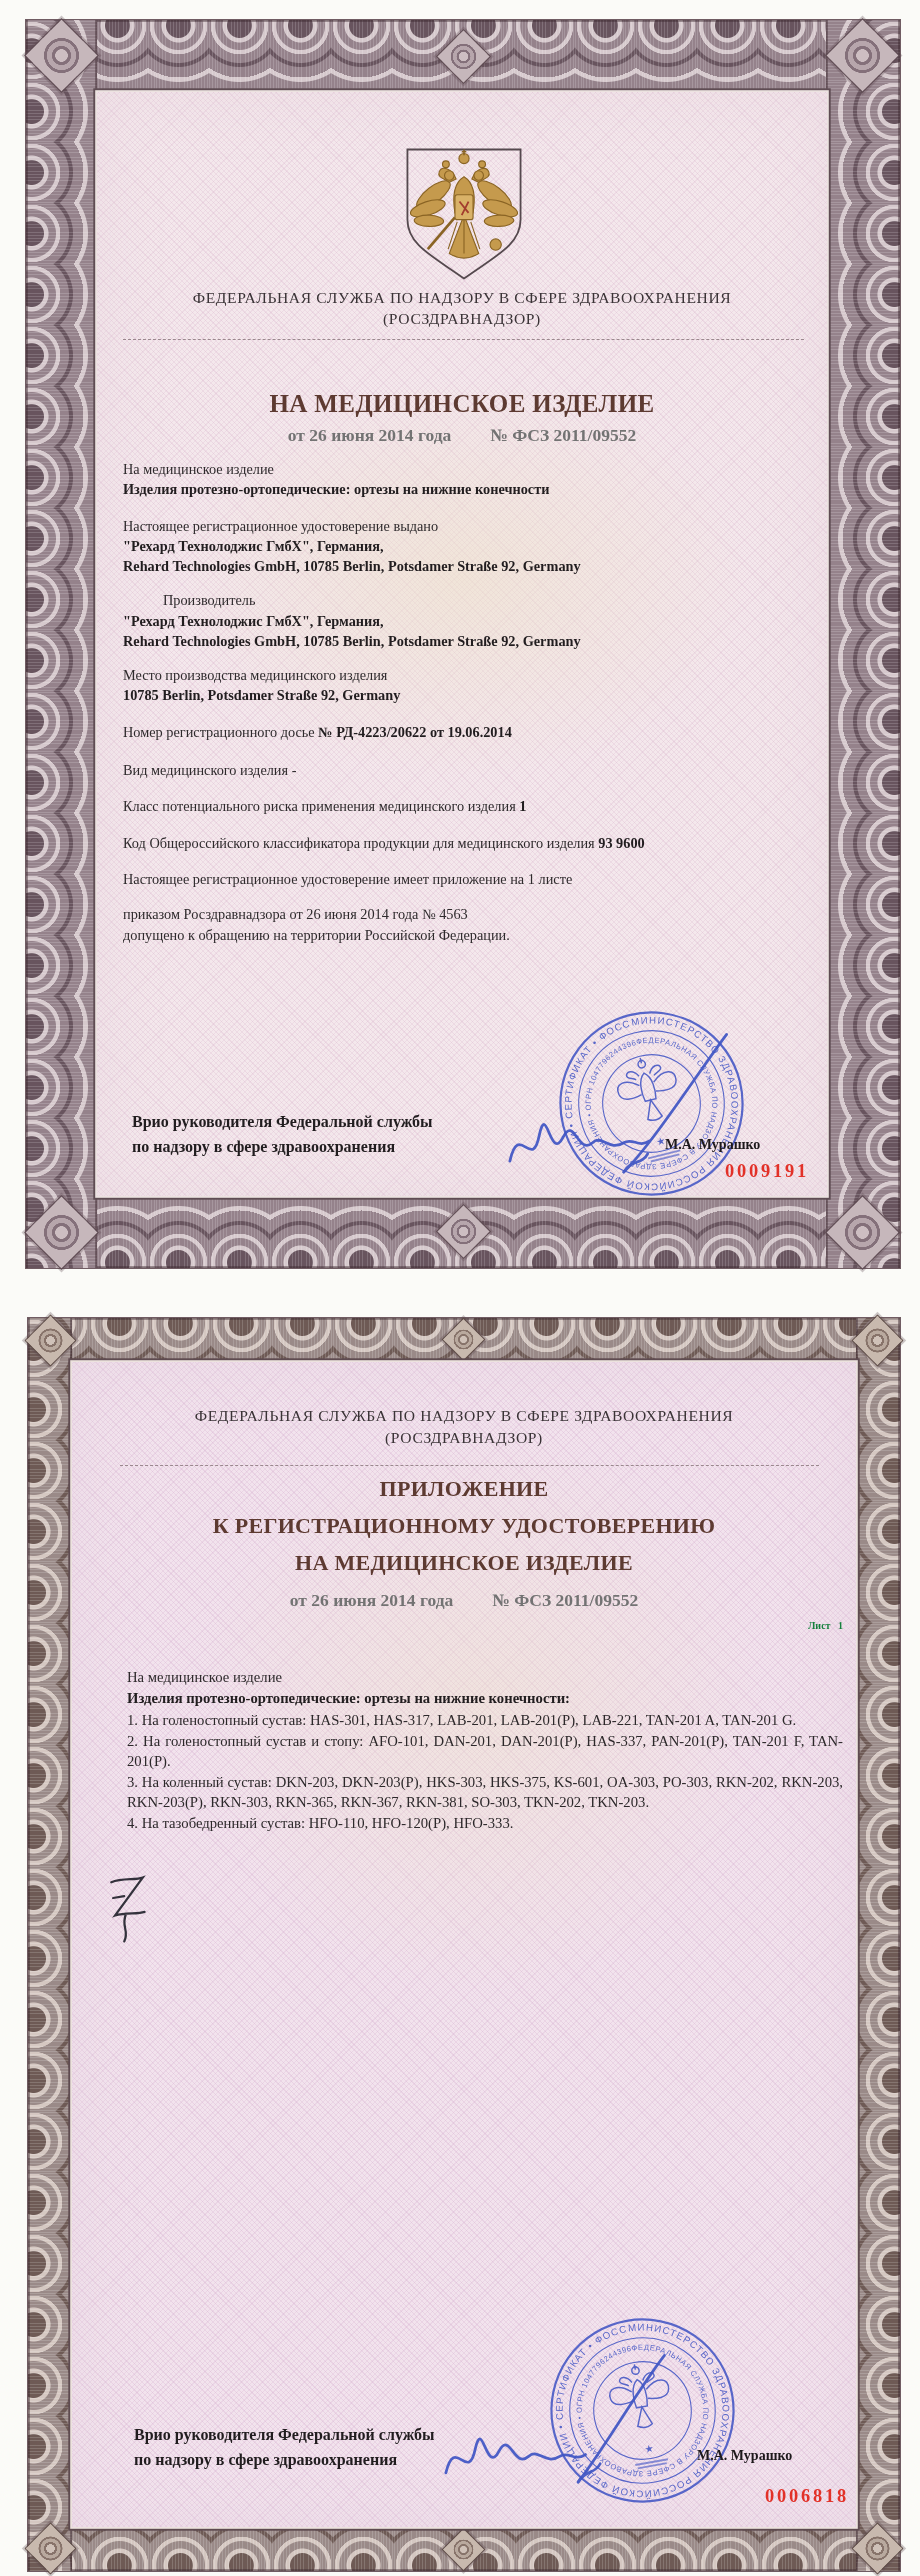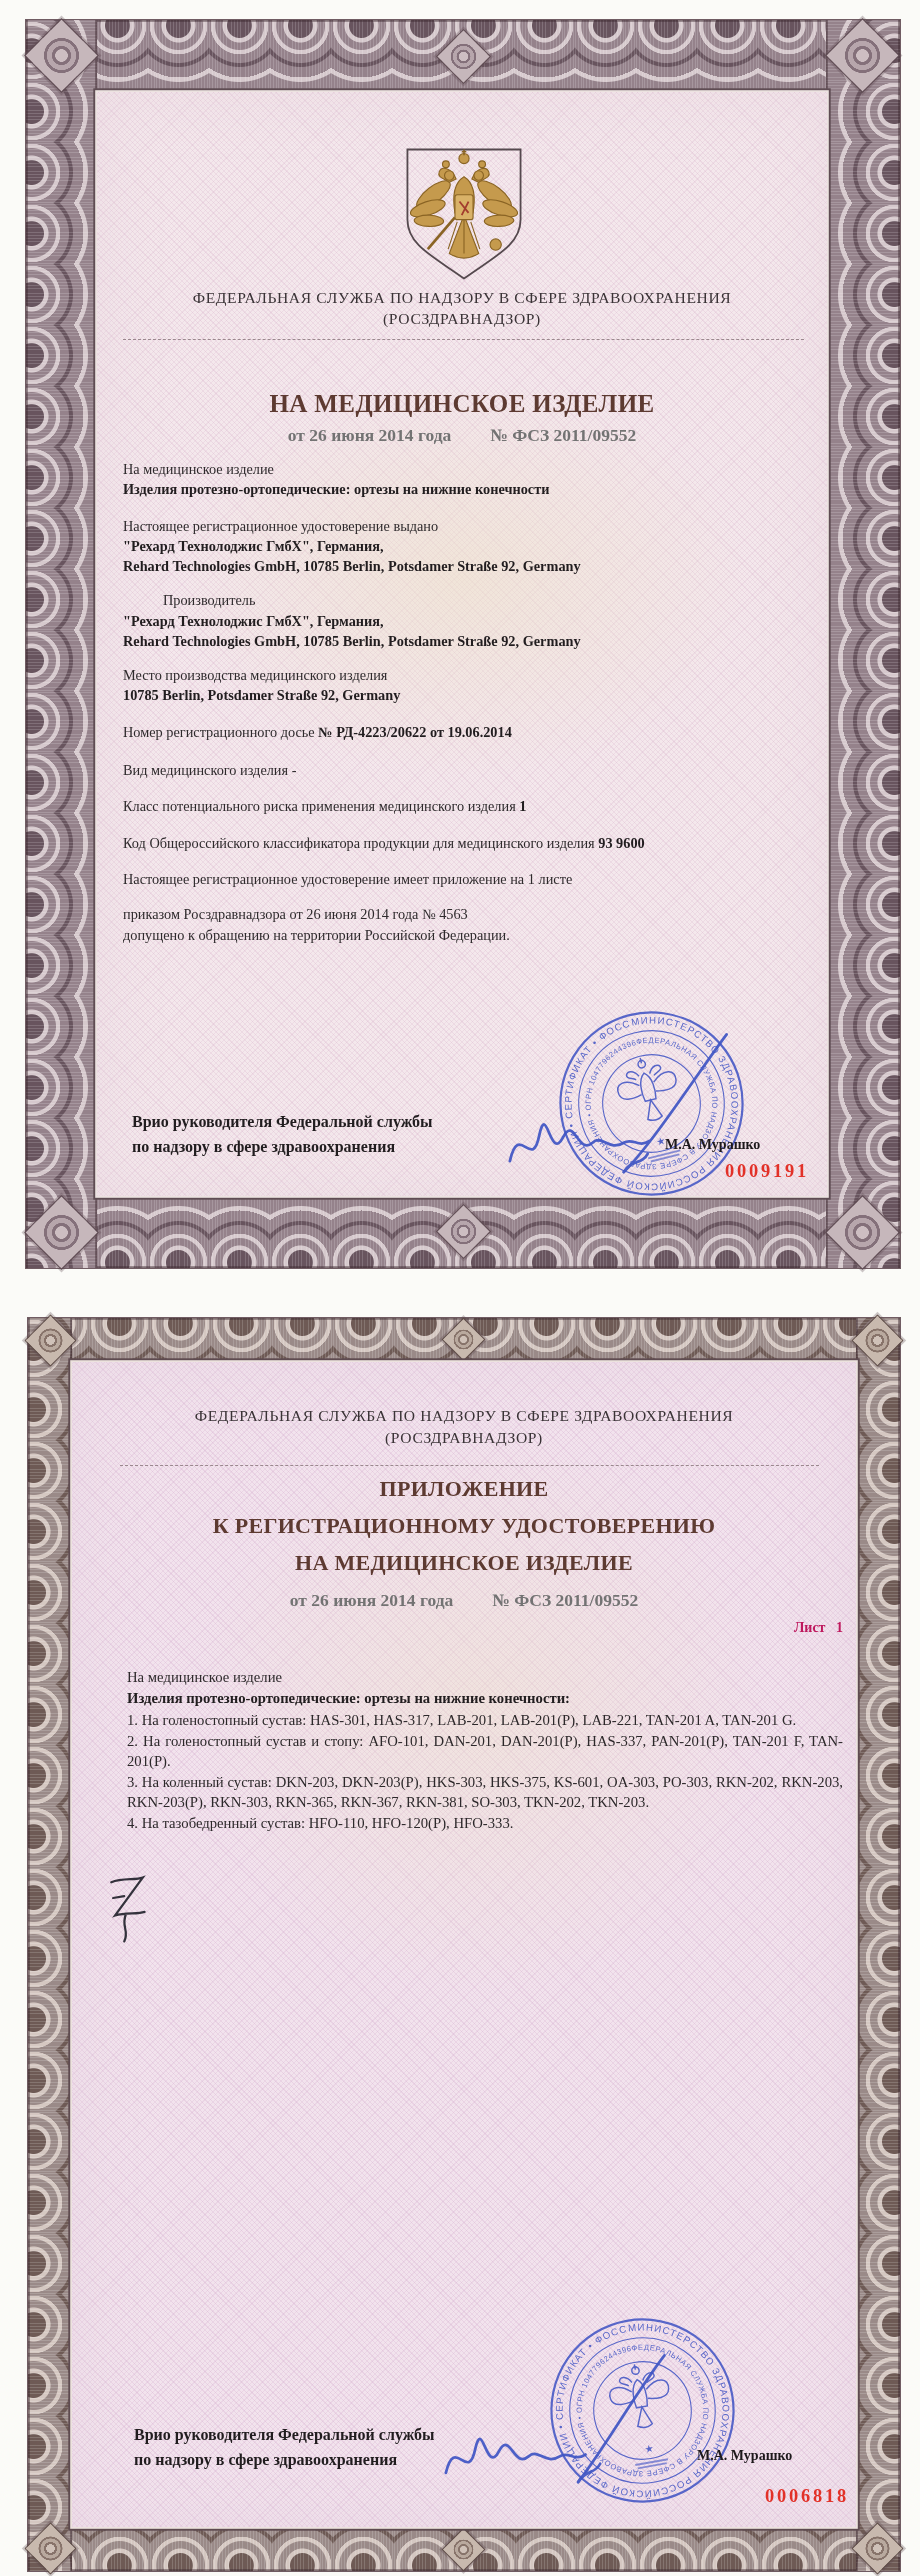--- a/index.html
+++ b/index.html
@@ -67,21 +67,21 @@
   .p1 .doc-title { font-size:25px; letter-spacing:0.4px; }
   .p2 .doc-title { font-size:22px; letter-spacing:0.3px; }
   .daterow { display:flex; justify-content:center; gap:39px; font-weight:bold; font-size:17.5px; color:#737373; }
   .line { font-size:14.3px; color:#2e2a2c; line-height:19.3px; }
   .line b { color:#211d1f; }
   .bold { font-weight:bold; color:#211d1f; }
   .list-block p { font-size:14.7px; color:#2c282a; line-height:20.6px; text-align:justify; }
   .sig-role { font-weight:bold; font-size:16px; line-height:25px; color:#211d1f; }
   .sig-name { font-weight:bold; font-size:14px; color:#1d191b; }
   .serial { font-size:18.4px; letter-spacing:2.8px; color:#e23128; font-weight:600; }
-  .sheet { font-weight:bold; font-size:14px; color:#be185d; }
+  .sheet { font-weight:bold; font-size:10px; color:#15803d; }
   .stamp-svg { opacity:.88; }
 </style>
 </head>
 <body>
 
 <div class="page p1" style="left:26px; top:20px; width:874px; height:1248px;">
   <div class="band band-top" style="top:0; height:72px;"></div>
   <div class="band band-bottom" style="bottom:0; height:72px;"></div>
   <div class="band band-left" style="left:0; width:71px;"></div>
   <div class="band band-right" style="right:0; width:74px;"></div>

